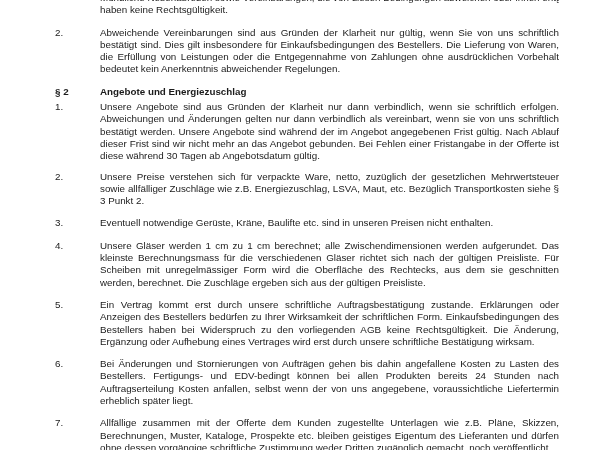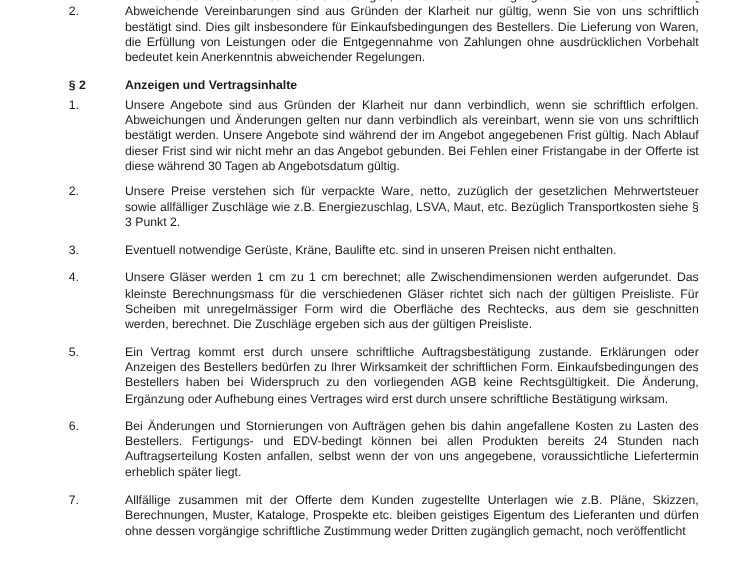--- a/index.html
+++ b/index.html
@@ -62,29 +62,33 @@
 </head>
 <body>
 
 <div class="page">
 
   <div class="row clipped">
     <span class="num"></span>
     <div class="txt">Mündliche Nebenabreden sowie Vereinbarungen, die von diesen Bedingungen abweichen oder ihnen entgegenstehen,</div>
   </div>
 
+  <div class="row continuation">
+    <span class="num"></span>
+    <div class="txt">haben keine Rechtsgültigkeit.</div>
+  </div>
 
   <div class="row">
     <span class="num">2.</span>
     <div class="txt">Abweichende Vereinbarungen sind aus Gründen der Klarheit nur gültig, wenn Sie von uns schriftlich bestätigt sind. Dies gilt insbesondere für Einkaufsbedingungen des Bestellers. Die Lieferung von Waren, die Erfüllung von Leistungen oder die Entgegennahme von Zahlungen ohne ausdrücklichen Vorbehalt bedeutet kein Anerkenntnis abweichender Regelungen.</div>
   </div>
 
   <div class="row heading">
     <span class="num">§ 2</span>
-    <div class="txt">Anzeigen und Vertragsinhalte</div>
+    <div class="txt">Angebote und Energiezuschlag</div>
   </div>
 
   <div class="row first-after-heading">
     <span class="num">1.</span>
     <div class="txt">Unsere Angebote sind aus Gründen der Klarheit nur dann verbindlich, wenn sie schriftlich erfolgen. Abweichungen und Änderungen gelten nur dann verbindlich als vereinbart, wenn sie von uns schriftlich bestätigt werden. Unsere Angebote sind während der im Angebot angegebenen Frist gültig. Nach Ablauf dieser Frist sind wir nicht mehr an das Angebot gebunden. Bei Fehlen einer Fristangabe in der Offerte ist diese während 30 Tagen ab Angebotsdatum gültig.</div>
   </div>
 
   <div class="row">
     <span class="num">2.</span>
     <div class="txt">Unsere Preise verstehen sich für verpackte Ware, netto, zuzüglich der gesetzlichen Mehrwertsteuer sowie allfälliger Zuschläge wie z.B. Energiezuschlag, LSVA, Maut, etc. Bezüglich Transportkosten siehe § 3 Punkt 2.</div>

